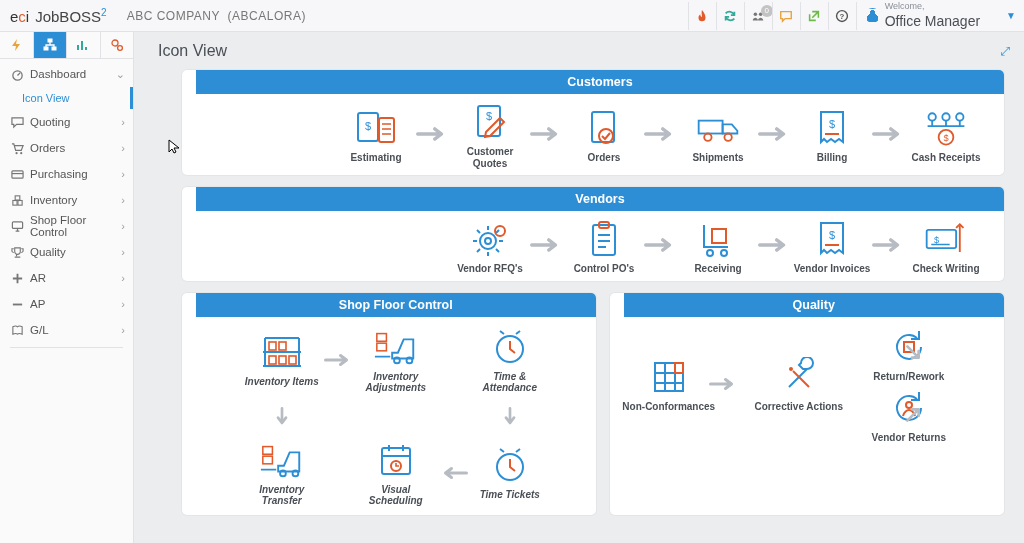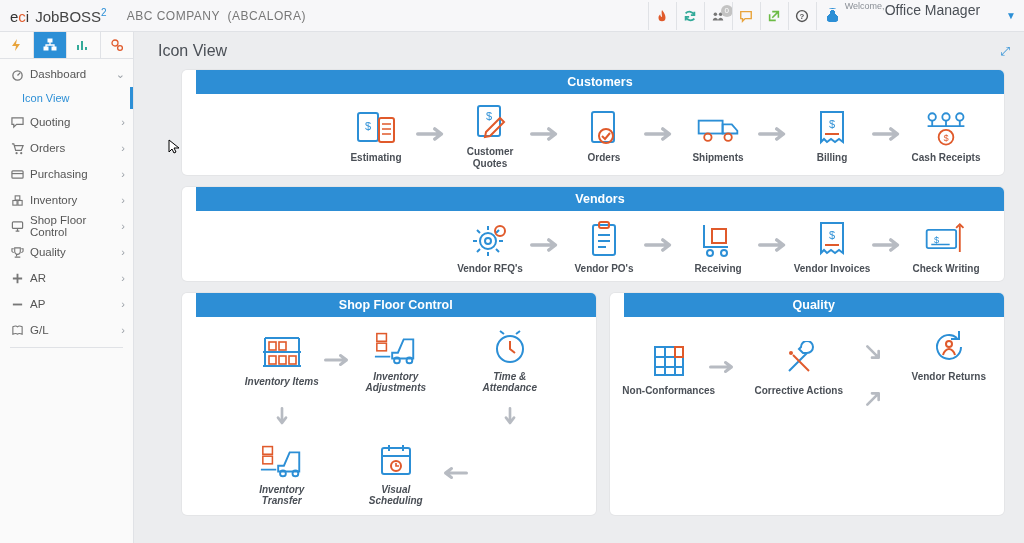--- a/index.html
+++ b/index.html
@@ -23,21 +23,21 @@
 .brand{display:flex;align-items:baseline;gap:6px;padding-left:10px;}
 .brand .eci{font-weight:400;font-size:15px;}
 .brand .eci .c{color:#e05a2b;}
 .brand .jb{font-size:15px;color:#444;}
 .brand .sup{font-size:10px;color:var(--blue);vertical-align:super;}
 .company{margin-left:20px;color:#777;font-size:12px;letter-spacing:.5px;}
 .top-right{margin-left:auto;display:flex;align-items:center;}
 .top-btn{width:28px;height:28px;display:flex;align-items:center;justify-content:center;border-left:1px solid var(--line);position:relative;}
 .top-btn svg{width:14px;height:14px;}
 .roundn{position:absolute;top:3px;left:16px;background:#c3c3c3;color:#fff;font-size:8px;width:12px;height:12px;border-radius:6px;display:flex;align-items:center;justify-content:center;cursor:default;}
-.welcome{display:flex;flex-direction:row;justify-content:space-between;border-left:1px solid var(--line);padding:0 18px 0 28px;position:relative;height:28px;}
+.welcome{display:flex;flex-direction:column;justify-content:space-between;border-left:1px solid var(--line);padding:0 18px 0 28px;position:relative;height:28px;}
 .welcome .w1{font-size:9px;color:#8a8f96;line-height:1;}
 .welcome .w2{font-size:14px;color:#4a4f56;line-height:1.2;}
 .welcome::before{content:"";position:absolute;left:8px;top:6px;width:13px;height:13px;border-radius:50%;background:radial-gradient(circle at 50% 30%, #2c8fd6 3px, transparent 3px), radial-gradient(circle at 50% 78%, #2c8fd6 6px, transparent 6px);border:1px solid transparent;}
 .caret-down{color:var(--blue);padding:0 8px;font-size:10px;}
 
 
 .sidebar{position:absolute;top:32px;left:0;bottom:0;width:134px;background:var(--sidebar-bg);border-right:1px solid var(--line);}
 .minitabs{display:flex;border-bottom:1px solid var(--line);}
 .minitabs .mt{flex:1;height:26px;display:flex;align-items:center;justify-content:center;border-right:1px solid var(--line);}
 .minitabs .mt:last-child{border-right:none;}
@@ -583,21 +583,21 @@
           </div>
         <div class="arrow"><svg>
               <use href="#arr-r"></use>
             </svg></div>
         <div class="flow-item">
             <div class="fi-icn">
               <svg width="40" height="40">
                 <use href="#clip"></use>
               </svg>
             </div>
-            <div class="fi-lbl">Vendor PO's</div>
+            <div class="fi-lbl">Control PO's</div>
           </div>
         <div class="arrow"><svg>
               <use href="#arr-r"></use>
             </svg></div>
         <div class="flow-item">
             <div class="fi-icn">
               <svg width="40" height="40">
                 <use href="#recv"></use>
               </svg>
             </div>
@@ -695,28 +695,44 @@
                   <use href="#cal"></use>
                 </svg>
               </div>
               <div class="fi-lbl">Visual Scheduling</div>
             </div>
           <div class="arrow">
               <svg>
                 <use href="#arr-l"></use>
               </svg>
             </div>
+          <div class="flow-item">
+              <div class="fi-icn">
+                <svg width="40" height="40">
+                  <use href="#clock"></use>
+                </svg>
+              </div>
+              <div class="fi-lbl">Time Tickets</div>
+            </div>
         </div>
       </div>
     </div>
 
     <div class="panel" style="flex:1">
       <div class="hdr">Quality</div>
       <div class="body">
         <div class="q-grid">
+          <div class="flow-item">
+              <div class="fi-icn">
+                <svg width="40" height="40">
+                  <use href="#ret"></use>
+                </svg>
+              </div>
+              <div class="fi-lbl">Return/Rework</div>
+            </div>
           <div class="arrow"><svg width="26" height="26">
                 <use href="#arr-dr"></use>
               </svg></div>
           <div class="flow-item" style="grid-row:1 / span 2;align-self:center">
               <div class="fi-icn">
                 <svg width="40" height="40">
                   <use href="#grid9"></use>
                 </svg>
               </div>
               <div class="fi-lbl">Non-Conformances</div>

